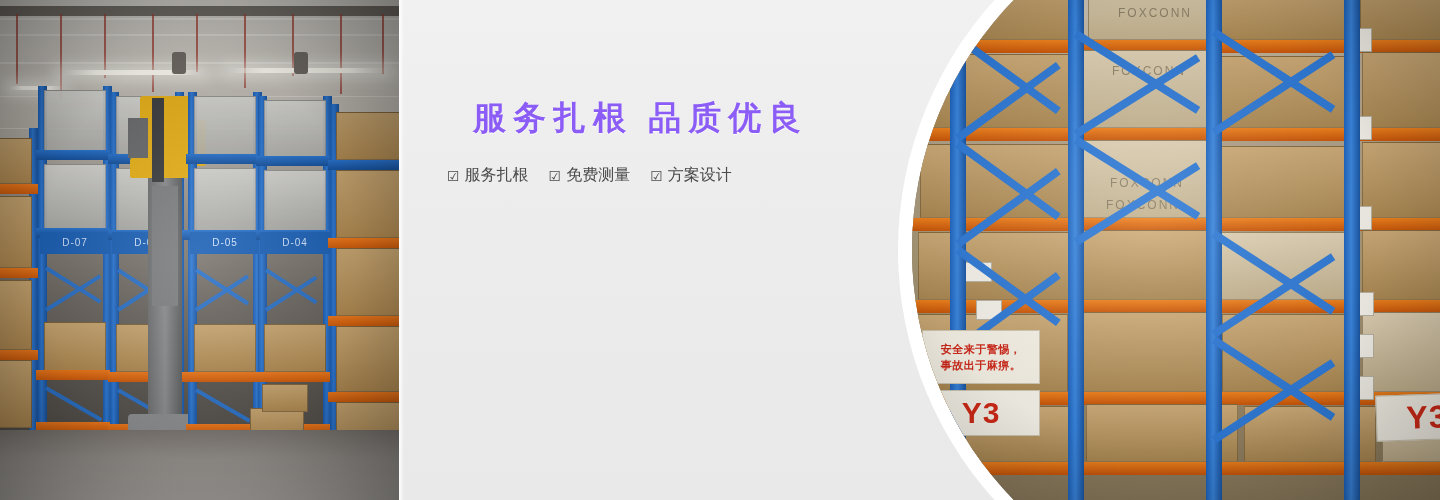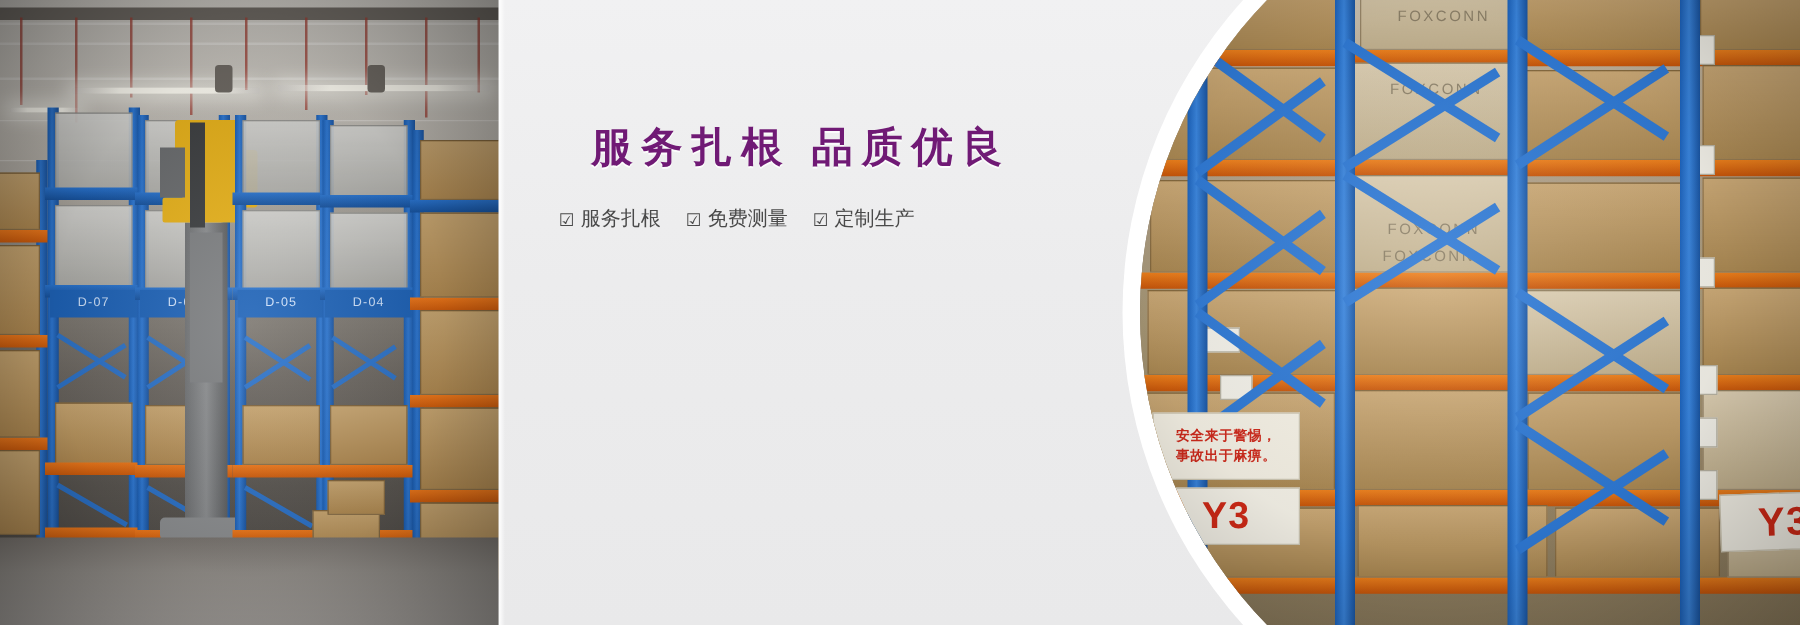--- a/index.html
+++ b/index.html
@@ -62,23 +62,23 @@
     font-size:38px;font-weight:bold;color:#3f7cc3;letter-spacing:1px;
     line-height:1.12;margin:0 0 14px 0;white-space:nowrap;
     text-shadow:0 1px 0 rgba(255,255,255,.75);
     font-family:"Liberation Sans","DejaVu Sans",sans-serif;
   }
   .subtitle{
     font-size:15.5px;color:#595959;line-height:1.62;margin:0 0 18px 0;width:418px;
     font-family:"Liberation Sans","DejaVu Sans",sans-serif;
   }
   .slogan{
-    font-size:33px;font-weight:bold;color:#701a75;letter-spacing:7px;
+    font-size:33px;font-weight:bold;color:#8b5cf6;letter-spacing:7px;
     margin:0 0 16px 26px;white-space:nowrap;
-    font-family:Liberation Sans, sans-serif;
+    font-family:Liberation Serif, serif;
     text-shadow:0 1px 0 rgba(255,255,255,.8);
   }
   .cta{
     display:inline-block;background:#3671b4;color:#ffffff;
     font-size:19px;letter-spacing:1px;padding:7px 30px 8px 30px;
     border:none;cursor:pointer;line-height:1.35;
     box-shadow:0 1px 2px rgba(0,0,0,.12);
     font-family:"Liberation Sans","DejaVu Sans",sans-serif;
   }
   .features{display:flex;align-items:center;margin-top:24px;gap:20px;}
@@ -269,21 +269,21 @@
       <div class="feature">
         <span class="tick">☑</span>
         <span>服务扎根</span>
       </div>
       <div class="feature">
         <span class="tick">☑</span>
         <span>免费测量</span>
       </div>
       <div class="feature">
         <span class="tick">☑</span>
-        <span>定制生产</span>
+        <span>方案设计</span>
       </div>
     </div>
   </div>
 
   <div class="right-circle-ring"></div>
   <div class="right-circle">
     <div class="rc-inner">
       <div class="rp-bg"></div>
 
       <div class="rshelf" style="top:40px;"></div>

